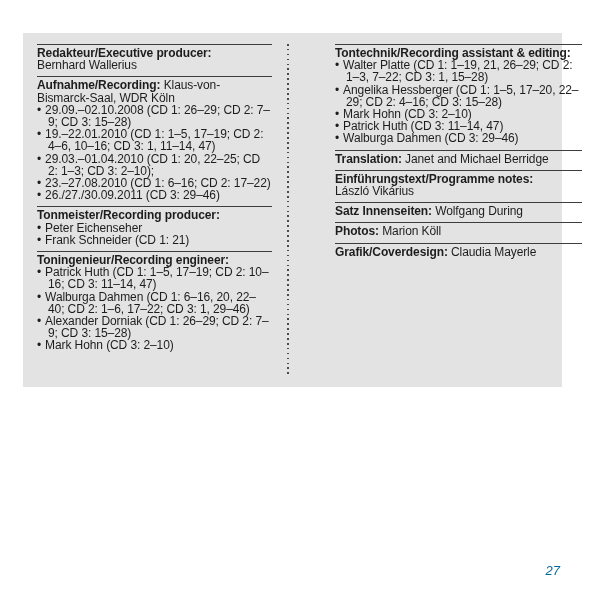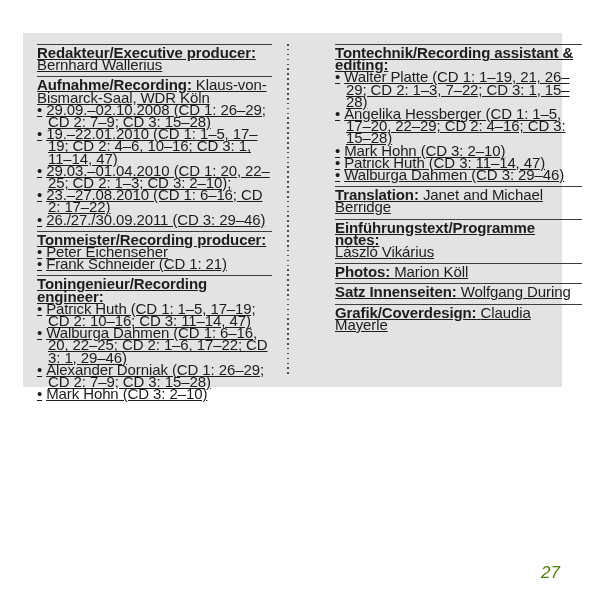--- a/index.html
+++ b/index.html
@@ -19,25 +19,24 @@
     position: absolute;
     left: 23px;
     top: 33px;
     width: 539px;
     height: 354px;
     background: #e4e3e4;
   }
   .col {
     position: absolute;
     top: 11px;
-    font-size: 15px;
+    font-size: 12px;
     line-height: 12.2px;
     color: #1d1d1d;
     letter-spacing: -0.1px;
-    text-decoration: underline;
   }
   .col-left  { left: 14px;  width: 235px; }
   .col-right { left: 280px; width: 247px; margin-left: 32px; }
   .divider {
     position: absolute;
     left: 264px;
     top: 11px;
     width: 2px;
     height: 330px;
     background-image: repeating-linear-gradient(
@@ -57,23 +56,23 @@
     text-indent: -11px;
   }
   .bullet::before {
     content: attr(data-bullet);
     margin-right: 4px;
   }
   .page-number {
     position: absolute;
     right: 40px;
     top: 563px;
-    font-size: 17px;
+    font-size: 13px;
     font-style: italic;
-    color: #4d7c0f;
+    color: #0369a1;
   }
 </style>
 </head>
 <body>
 
 <div class="page">
 
   <div class="panel">
 
     <div class="col col-left">
@@ -94,21 +93,21 @@
 
       <div class="section">
         <div class="hd">Tonmeister/Recording producer:</div>
         <div class="bullet" data-bullet="•">Peter Eichenseher</div>
         <div class="bullet" data-bullet="•">Frank Schneider (CD 1: 21)</div>
       </div>
 
       <div class="section">
         <div class="hd">Toningenieur/Recording engineer:</div>
         <div class="bullet" data-bullet="•">Patrick Huth (CD 1: 1–5, 17–19; CD 2: 10–16; CD 3: 11–14, 47)</div>
-        <div class="bullet" data-bullet="•">Walburga Dahmen (CD 1: 6–16, 20, 22–25; CD 2: 1–6, 17–22; CD 3: 1, 29–46)</div>
+        <div class="bullet" data-bullet="•">Walburga Dahmen (CD 1: 6–16, 20, 22–40; CD 2: 1–6, 17–22; CD 3: 1, 29–46)</div>
         <div class="bullet" data-bullet="•">Alexander Dorniak (CD 1: 26–29; CD 2: 7–9; CD 3: 15–28)</div>
         <div class="bullet" data-bullet="•">Mark Hohn (CD 3: 2–10)</div>
       </div>
 
     </div>
 
     <div class="divider"></div>
 
     <div class="col col-right">
 
@@ -124,25 +123,25 @@
       <div class="section">
         <div><span class="hd">Translation:</span> <span>Janet and Michael Berridge</span></div>
       </div>
 
       <div class="section">
         <div class="hd">Einführungstext/Programme notes:</div>
         <div>László Vikárius</div>
       </div>
 
       <div class="section">
-        <div><span class="hd">Photos:</span> <span>Marion Köll</span></div>
+        <div><span class="hd">Satz Innenseiten:</span> <span>Wolfgang During</span></div>
       </div>
 
       <div class="section">
-        <div><span class="hd">Satz Innenseiten:</span> <span>Wolfgang During</span></div>
+        <div><span class="hd">Photos:</span> <span>Marion Köll</span></div>
       </div>
 
       <div class="section">
         <div><span class="hd">Grafik/Coverdesign:</span> <span>Claudia Mayerle</span></div>
       </div>
 
     </div>
 
   </div>
 

